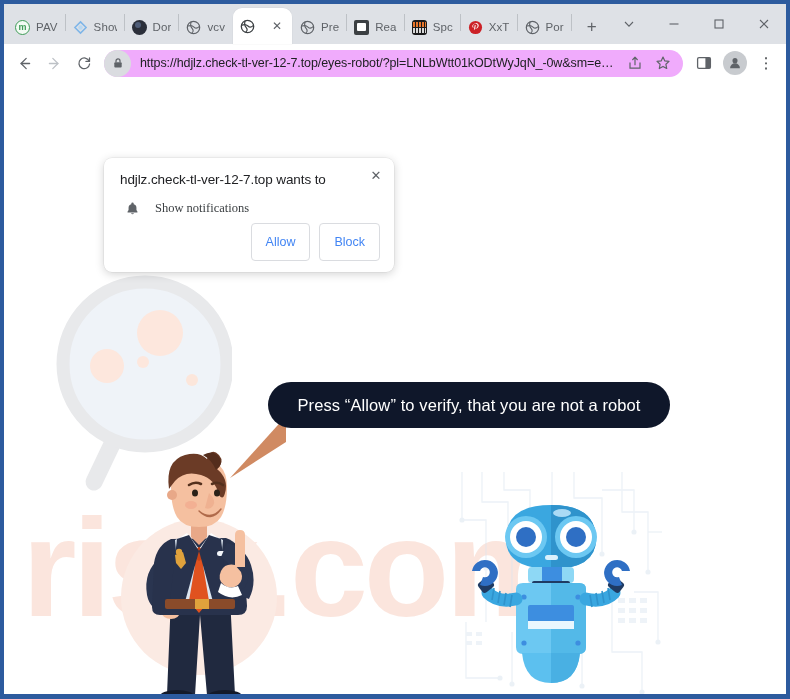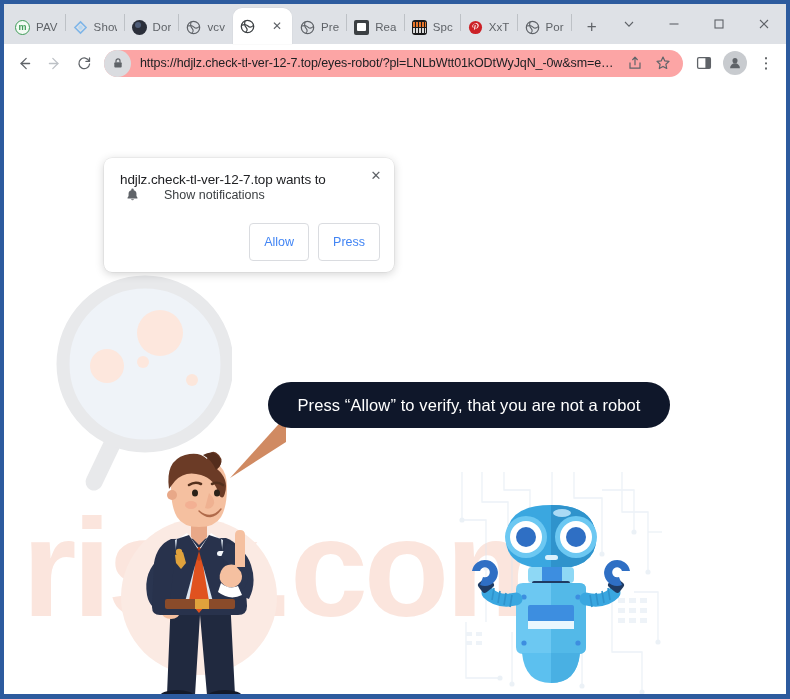--- a/index.html
+++ b/index.html
@@ -121,21 +121,21 @@
   }
   .nav-btn {
     width: 29px; height: 29px;
     display: flex; align-items: center; justify-content: center;
     border-radius: 50%;
   }
   .nav-btn svg { width: 17px; height: 17px; }
   #omnibox {
     flex: 1 1 auto;
     height: 27px;
-    background: #fca5a5;
+    background: #f0abfc;
     border-radius: 14px;
     display: flex; align-items: center;
     margin: 0 6px 0 4px;
     padding-right: 6px;
     min-width: 0;
   }
   #site-info-button {
     width: 27px; height: 27px; flex: 0 0 27px;
     background: #dadce0;
     border-radius: 50%;
@@ -240,24 +240,26 @@
   }
   #dialog-close-button {
     position: absolute; right: 8px; top: 7px;
     width: 20px; height: 20px;
     display: flex; align-items: center; justify-content: center;
     color: #5f6368; font-size: 13px;
   }
   #dialog-title {
     font-size: 13.5px; color: #202124;
     letter-spacing: -.1px;
+    margin-bottom: 14px;
   }
   #dialog-permission-row {
-    display: flex; align-items: center; gap: 24px;
+    display: flex; align-items: center; gap: 15px;
     padding-left: 5px;
+    font-family: Liberation Serif, serif;
   }
   #bell-icon svg { width: 15px; height: 15px; display: block; }
   #dialog-permission-label { font-size: 12.5px; color: #3c4043; }
   #dialog-actions {
     position: absolute; right: 14px; bottom: 11px;
     display: flex; gap: 9px;
   }
   .dialog-button {
     min-width: 58px; height: 38px;
     border: 1px solid #dadce0;
@@ -647,18 +649,18 @@
         <span id="bell-icon">
           <svg viewBox="0 0 16 16">
               <path d="M8 1.6 a1.3 1.3 0 0 1 1.3 1.3 v.5 a4 4 0 0 1 2.9 3.9 v2.4 l1.1 1.8 a.55.55 0 0 1 -.48.84 H3.17 a.55.55 0 0 1 -.48 -.84 L3.8 9.7 V7.3 a4 4 0 0 1 2.9 -3.9 v-.5 A1.3 1.3 0 0 1 8 1.6 Z" fill="#5f6368"></path>
               <path d="M6.4 13.1 a1.7 1.7 0 0 0 3.2 0 Z" fill="#5f6368"></path>
             </svg>
         </span>
         <span id="dialog-permission-label">Show notifications</span>
       </div>
       <div id="dialog-actions">
         <button class="dialog-button">Allow</button>
-        <button class="dialog-button">Press</button>
+        <button class="dialog-button">Block</button>
       </div>
     </div>
 
   </div>
 </div>
 
 </body></html>

